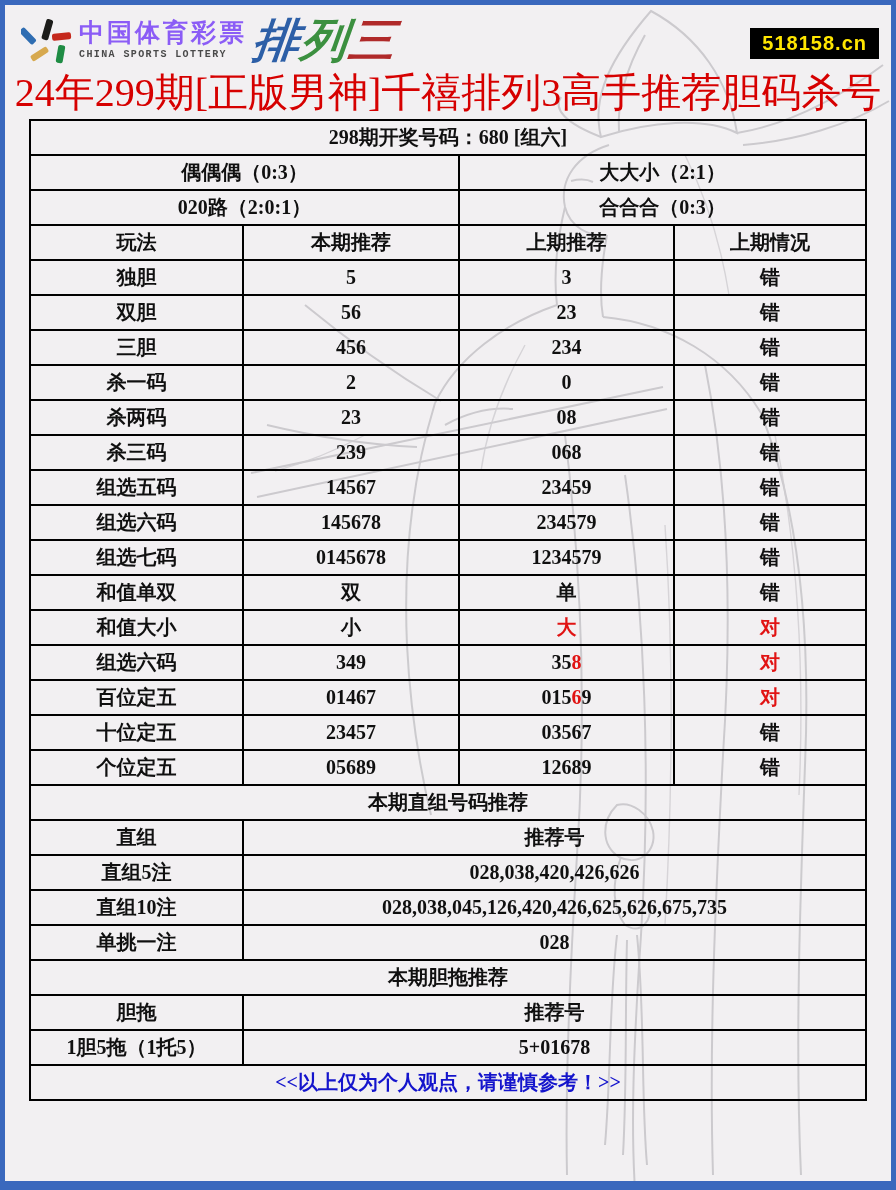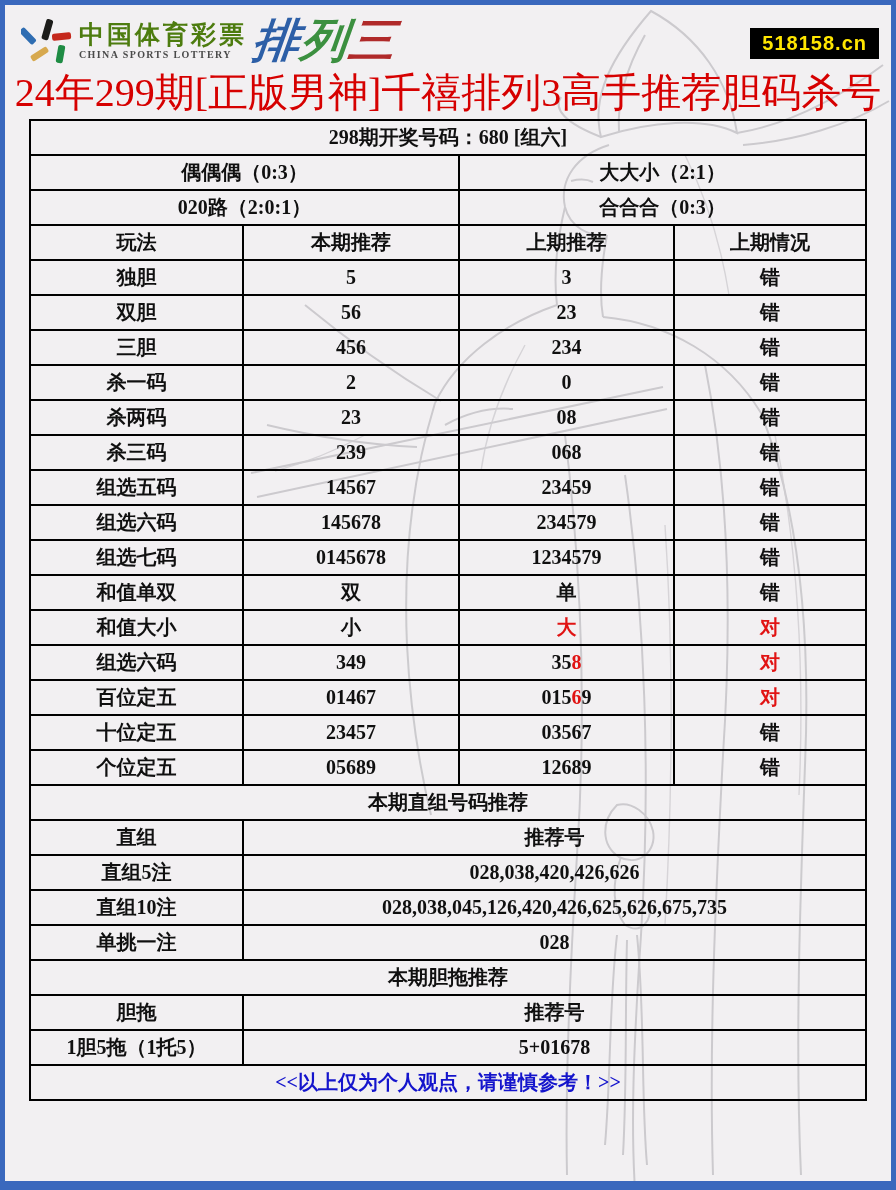--- a/index.html
+++ b/index.html
@@ -19,22 +19,22 @@
     border:5px solid var(--frame-blue);
     border-bottom-width:9px;
     overflow:hidden;
     font-family:"Liberation Serif","DejaVu Serif",serif;
   }
   .bg-art{position:absolute;left:0;top:0;z-index:0;pointer-events:none;}
   .header{position:relative;z-index:2;height:56px;padding:8px 0 0 16px;display:flex;align-items:center;}
   .logo{display:flex;align-items:center;}
   .logo-mark{width:52px;height:48px;margin-right:6px;flex:none;}
   .logo-text{display:flex;flex-direction:column;line-height:1;}
-  .logo-cn{font-family:Liberation Serif, serif;font-weight:bold;font-size:25px;color:#4d7c0f;letter-spacing:3px;}
-  .logo-en{font-family:Liberation Serif, serif;font-weight:bold;font-size:10px;color:#4a4a4a;letter-spacing:1.4px;margin-top:3px;}
+  .logo-cn{font-family:Liberation Mono, monospace;font-weight:bold;font-size:25px;color:#8b5cf6;letter-spacing:3px;}
+  .logo-en{font-family:Liberation Mono, monospace;font-weight:bold;font-size:10px;color:#4a4a4a;letter-spacing:1.4px;margin-top:3px;}
   .logo-product{font-family:"Liberation Sans","DejaVu Sans",sans-serif;font-style:italic;font-weight:bold;
     font-size:46px;line-height:.9;transform:skewX(-6deg);margin-left:6px;letter-spacing:2px;}
   .badge{
     position:absolute;top:23px;right:12px;z-index:3;
     background:var(--badge-bg);color:var(--badge-yellow);
     font-family:"Liberation Sans","DejaVu Sans",sans-serif;font-weight:bold;font-size:20px;
     padding:4px 12px;letter-spacing:1px;margin-left:32px;
   }
   .title{
     position:relative;z-index:2;color:var(--title-red);

